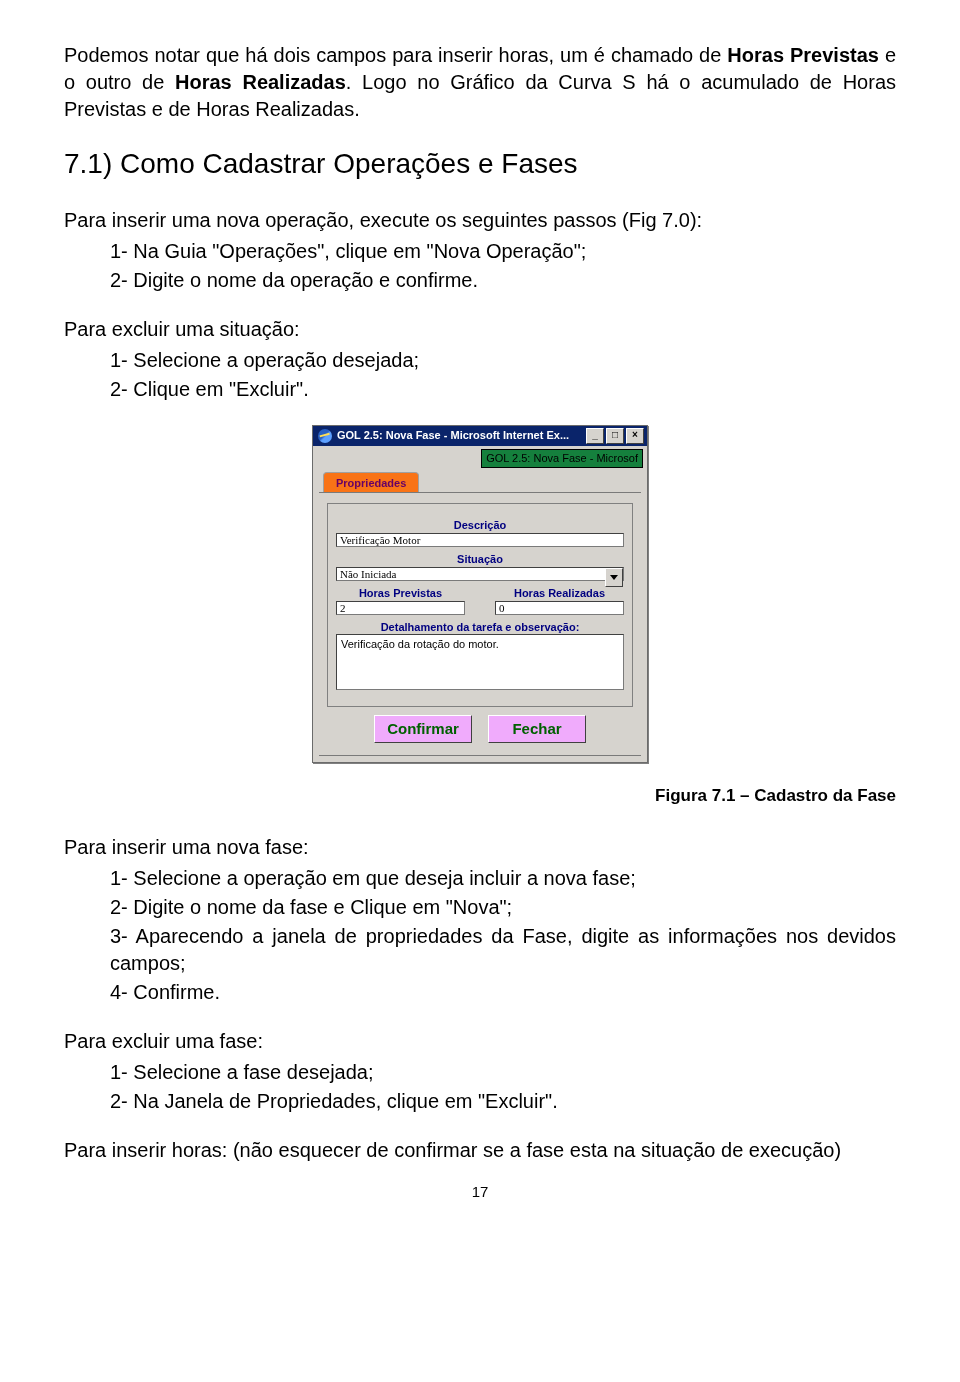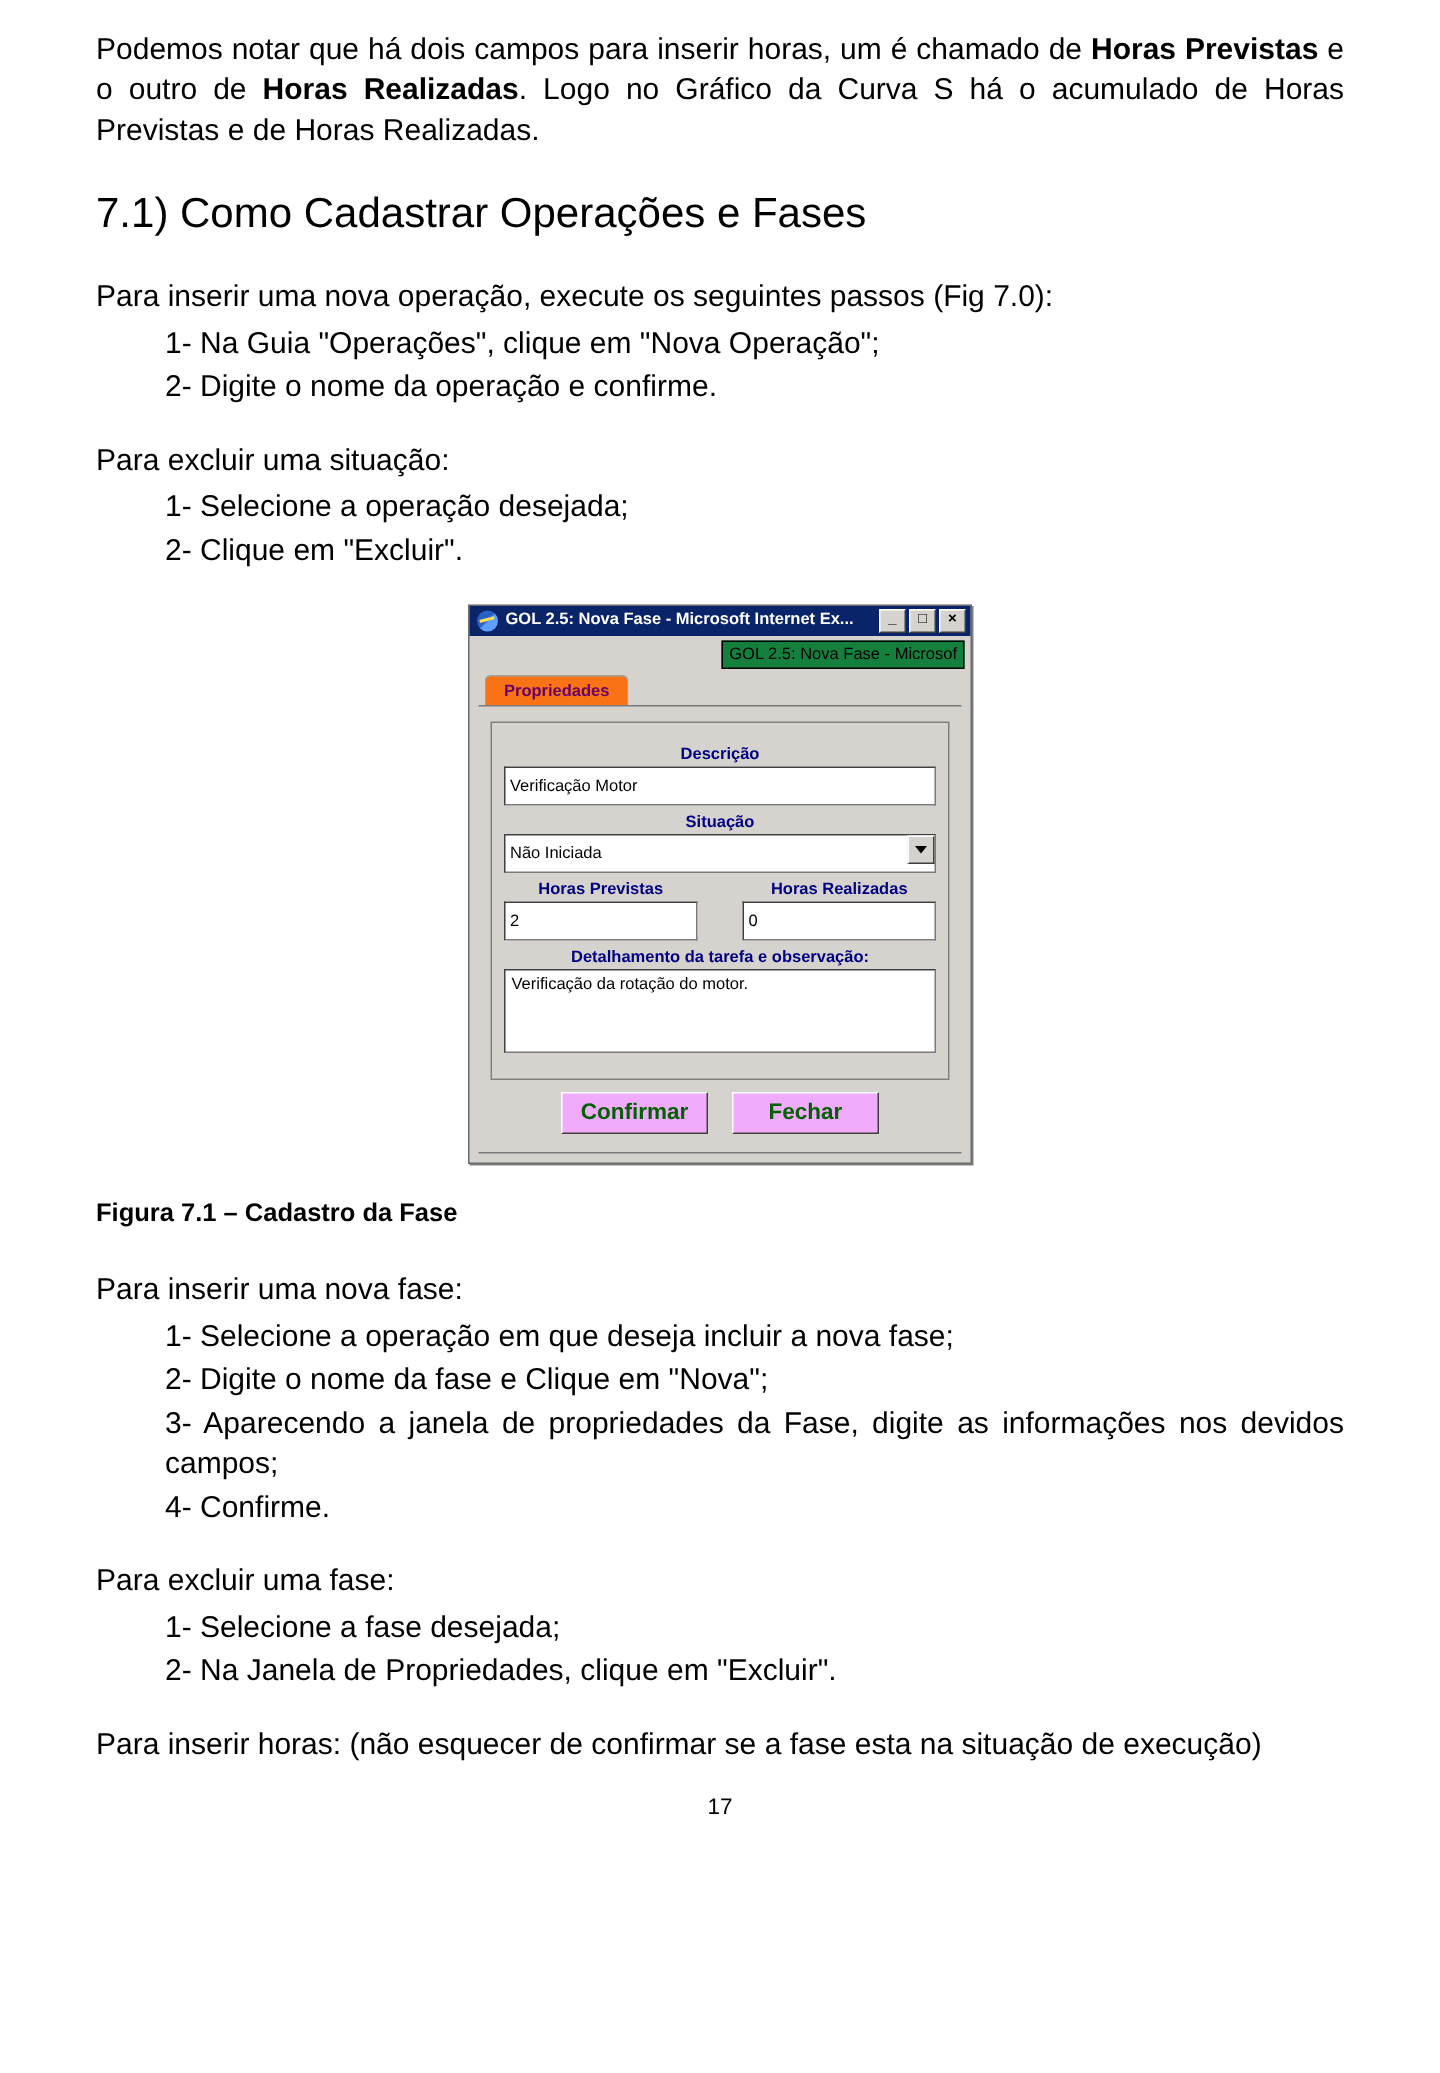--- a/index.html
+++ b/index.html
@@ -4,21 +4,21 @@
 <style>
   body {
     margin: 0;
     padding: 0;
     font-family: Arial, Helvetica, sans-serif;
     background: #ffffff;
     color: #000000;
     width: 960px;
   }
   .page {
-    padding: 20px 64px 30px 64px;
+    padding: 42px 64px 30px 64px;
     line-height: 1.35;
     font-size: 20px;
   }
   .para { margin: 0 0 22px 0; text-align: justify; }
   .bold { font-weight: bold; }
   .h2 {
     font-size: 28px;
     margin: 18px 0 24px 0;
   }
   .list { margin: 0 0 22px 46px; }
@@ -77,22 +77,22 @@
   }
   .hr-dark{height:1px;background:#7a7a7a;margin:0 6px;}
   .panel{
     margin:10px 14px 6px 14px;padding:10px 8px 12px 8px;
     border:1px solid #808080;background:#d6d3ce;
   }
   .lbl{color:#000080;font-weight:bold;font-size:11px;margin-top:4px;text-align:center;}
   .field{
     width:100%;box-sizing:border-box;background:#ffffff;
     border:1px solid #7a7a7a;border-top-color:#404040;border-left-color:#404040;
-    height:26px;font-size:11px;padding:2px 3px;color:#000;
-    font-family:Liberation Sans, sans-serif;
+    height:14px;font-size:11px;padding:2px 3px;color:#000;
+    font-family:Liberation Serif, serif;
   }
   .select-wrap{position:relative;}
   .select-btn{
     position:absolute;right:1px;top:1px;width:16px;height:17px;
     background:#d6d3ce;border:1px solid #fff;
     border-right-color:#404040;border-bottom-color:#404040;
     display:flex;align-items:center;justify-content:center;
   }
   .caret-down{
     width:0;height:0;border-left:4px solid transparent;border-right:4px solid transparent;
@@ -107,21 +107,21 @@
     font-family:Arial;resize:none;
   }
   .btn-row{display:flex;justify-content:center;gap:16px;margin:8px 0 12px 0;}
   .btn{
     min-width:72px;padding:3px 12px;
     background:#f0abfc;border:1px solid #fff;border-right-color:#404040;border-bottom-color:#404040;
     color:#006000;font-weight:bold;font-size:15px;text-align:center;
   }
   .hr-bot{height:1px;background:#7a7a7a;margin:0 6px 6px 6px;}
   .caption{
-    text-align:left;font-weight:bold;font-size:17px;margin-bottom:26px;
+    text-align:right;font-weight:bold;font-size:17px;margin-bottom:26px;
   }
   .pagenum{
     text-align:center;font-size:15px;margin-top:18px;
   }
 </style>
 </head>
 <body>
 
 <div class="page">
 

